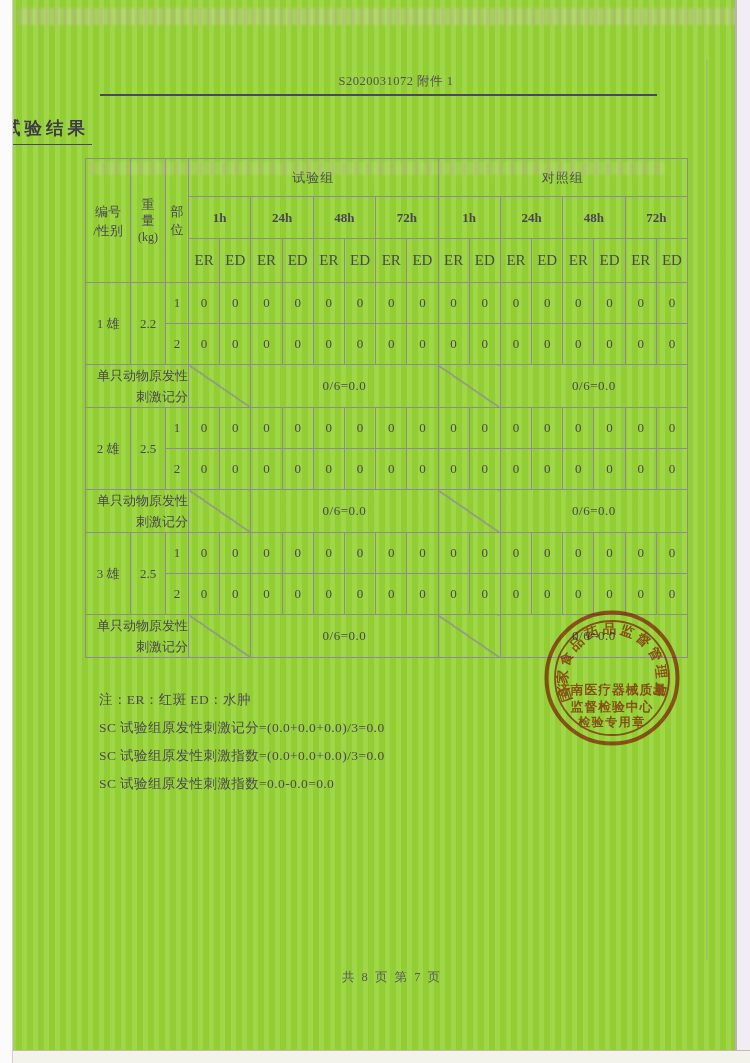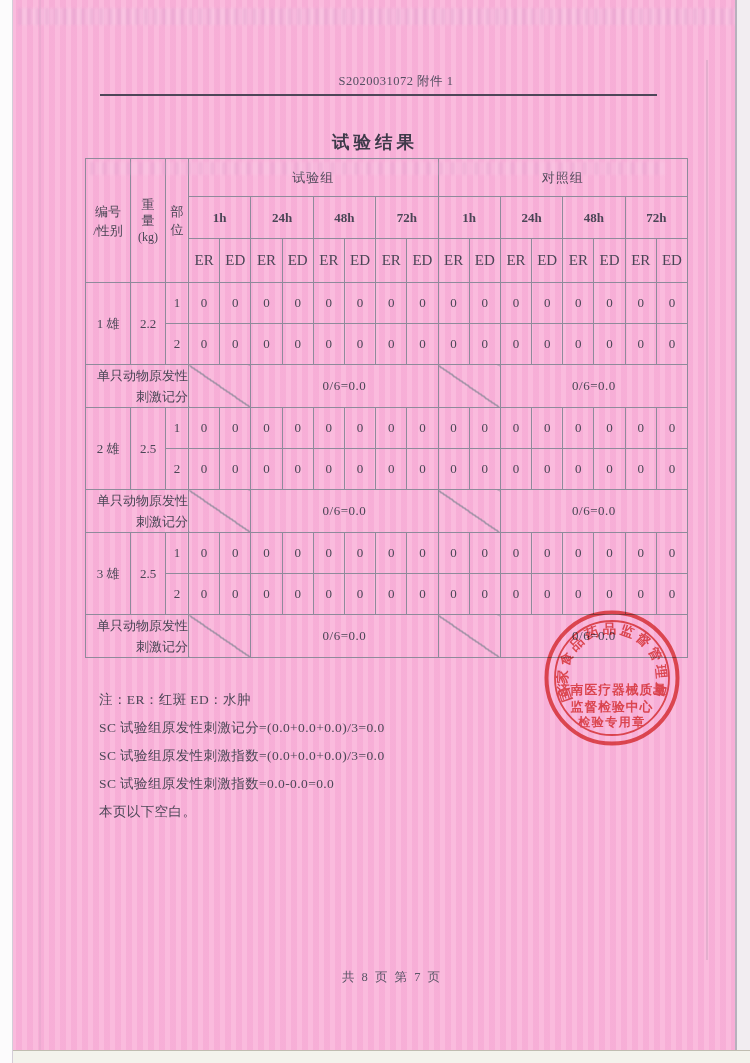--- a/index.html
+++ b/index.html
@@ -1,19 +1,19 @@
 <!DOCTYPE html>
 <html><head>
 <meta charset="utf-8">
 <style>
   * { margin:0; padding:0; box-sizing:border-box; }
   body { background:#ddd; }
   .page {
     position:relative; width:750px; height:1063px; overflow:hidden;
-    background:#f9a8d4;
+    background:#84cc16;
     font-family:"Liberation Serif","DejaVu Serif",serif;
     color:#4a4656;
   }
   .page::before{
     content:""; position:absolute; inset:0; pointer-events:none;
     background:repeating-linear-gradient(90deg, rgba(255,255,255,0.22) 0 5px, rgba(234,214,232,0.14) 5px 11px);
   }
   
   .edge-left  { position:absolute; left:0; top:0; width:13px; height:100%; background:#fcfbfc; border-right:1px solid #d4cdd8; z-index:5;}
   .edge-right-line { position:absolute; left:735px; top:0; width:2px; height:100%; background:#b7b1bd; z-index:5;}
@@ -28,21 +28,21 @@
   }
   .artifact-band{
     position:absolute; left:90px; top:162px; width:575px; height:13px; opacity:.55;
     background:repeating-linear-gradient(90deg, rgba(219,160,205,0.45) 0 5px, rgba(245,231,243,0.25) 5px 12px);
     filter:blur(1.1px); z-index:2;
   }
   
   .doc-ref{ position:absolute; top:73px; left:0; width:100%; text-align:center; padding-left:42px;
             font-size:12.5px; letter-spacing:0.5px; color:#554f62; }
   .header-rule{ position:absolute; top:94px; left:100px; width:557px; height:2px; background:#4d4759; }
-  .title-wrap{ position:absolute; top:130px; left:0; width:100%; text-align:center; }
+  .title-wrap{ position:absolute; top:116px; left:0; width:100%; }
   .page-title{ display:inline-block; font-size:17.5px; font-weight:bold; letter-spacing:4px;
                color:#3e3a4a; border-bottom:1.5px solid #4d4759; padding:0 3px 4px 3px; }
   
   .table-wrap{ position:absolute; left:85px; top:158px; z-index:1; }
   table{ border-collapse:collapse; table-layout:fixed; width:603px; }
   th,td{ border:1px solid #8f8a9b; text-align:center; vertical-align:middle;
          font-weight:normal; padding:0; font-size:13px; color:#4a4656; }
   .h-group{ height:38px; font-size:13px; letter-spacing:1px; }
   .h-time th, th.h-time{ height:42px;font-weight:bold; }
   th.h-sub{ height:44px; font-size:15px; }
@@ -297,21 +297,20 @@
           </tr>
         </tbody>
     </table>
   </div>
 
   <div class="notes">
     <div class="note">注：ER：红斑  ED：水肿</div>
     <div class="note">SC 试验组原发性刺激记分=(0.0+0.0+0.0)/3=0.0</div>
     <div class="note">SC 试验组原发性刺激指数=(0.0+0.0+0.0)/3=0.0</div>
     <div class="note">SC 试验组原发性刺激指数=0.0-0.0=0.0</div>
-    <div class="note">本页以下空白。</div>
   </div>
 
   <svg class="stamp" width="150" height="150" viewBox="0 0 150 150" xmlns="http://www.w3.org/2000/svg">
     <circle cx="75" cy="75" r="65.5" fill="none" stroke="#dd4b45" stroke-width="4"></circle>
     <circle cx="75" cy="75" r="57" fill="none" stroke="#dd4b45" stroke-width="1.8"></circle>
     <defs>
       <path id="arcp" d="M 36 97.5 A 45 45 0 1 1 114 97.5" fill="none"></path>
     </defs>
     <text class="st-arc">
       <textPath href="#arcp" startOffset="1" textLength="184" lengthAdjust="spacingAndGlyphs">国家食品药品监督管理局</textPath>

